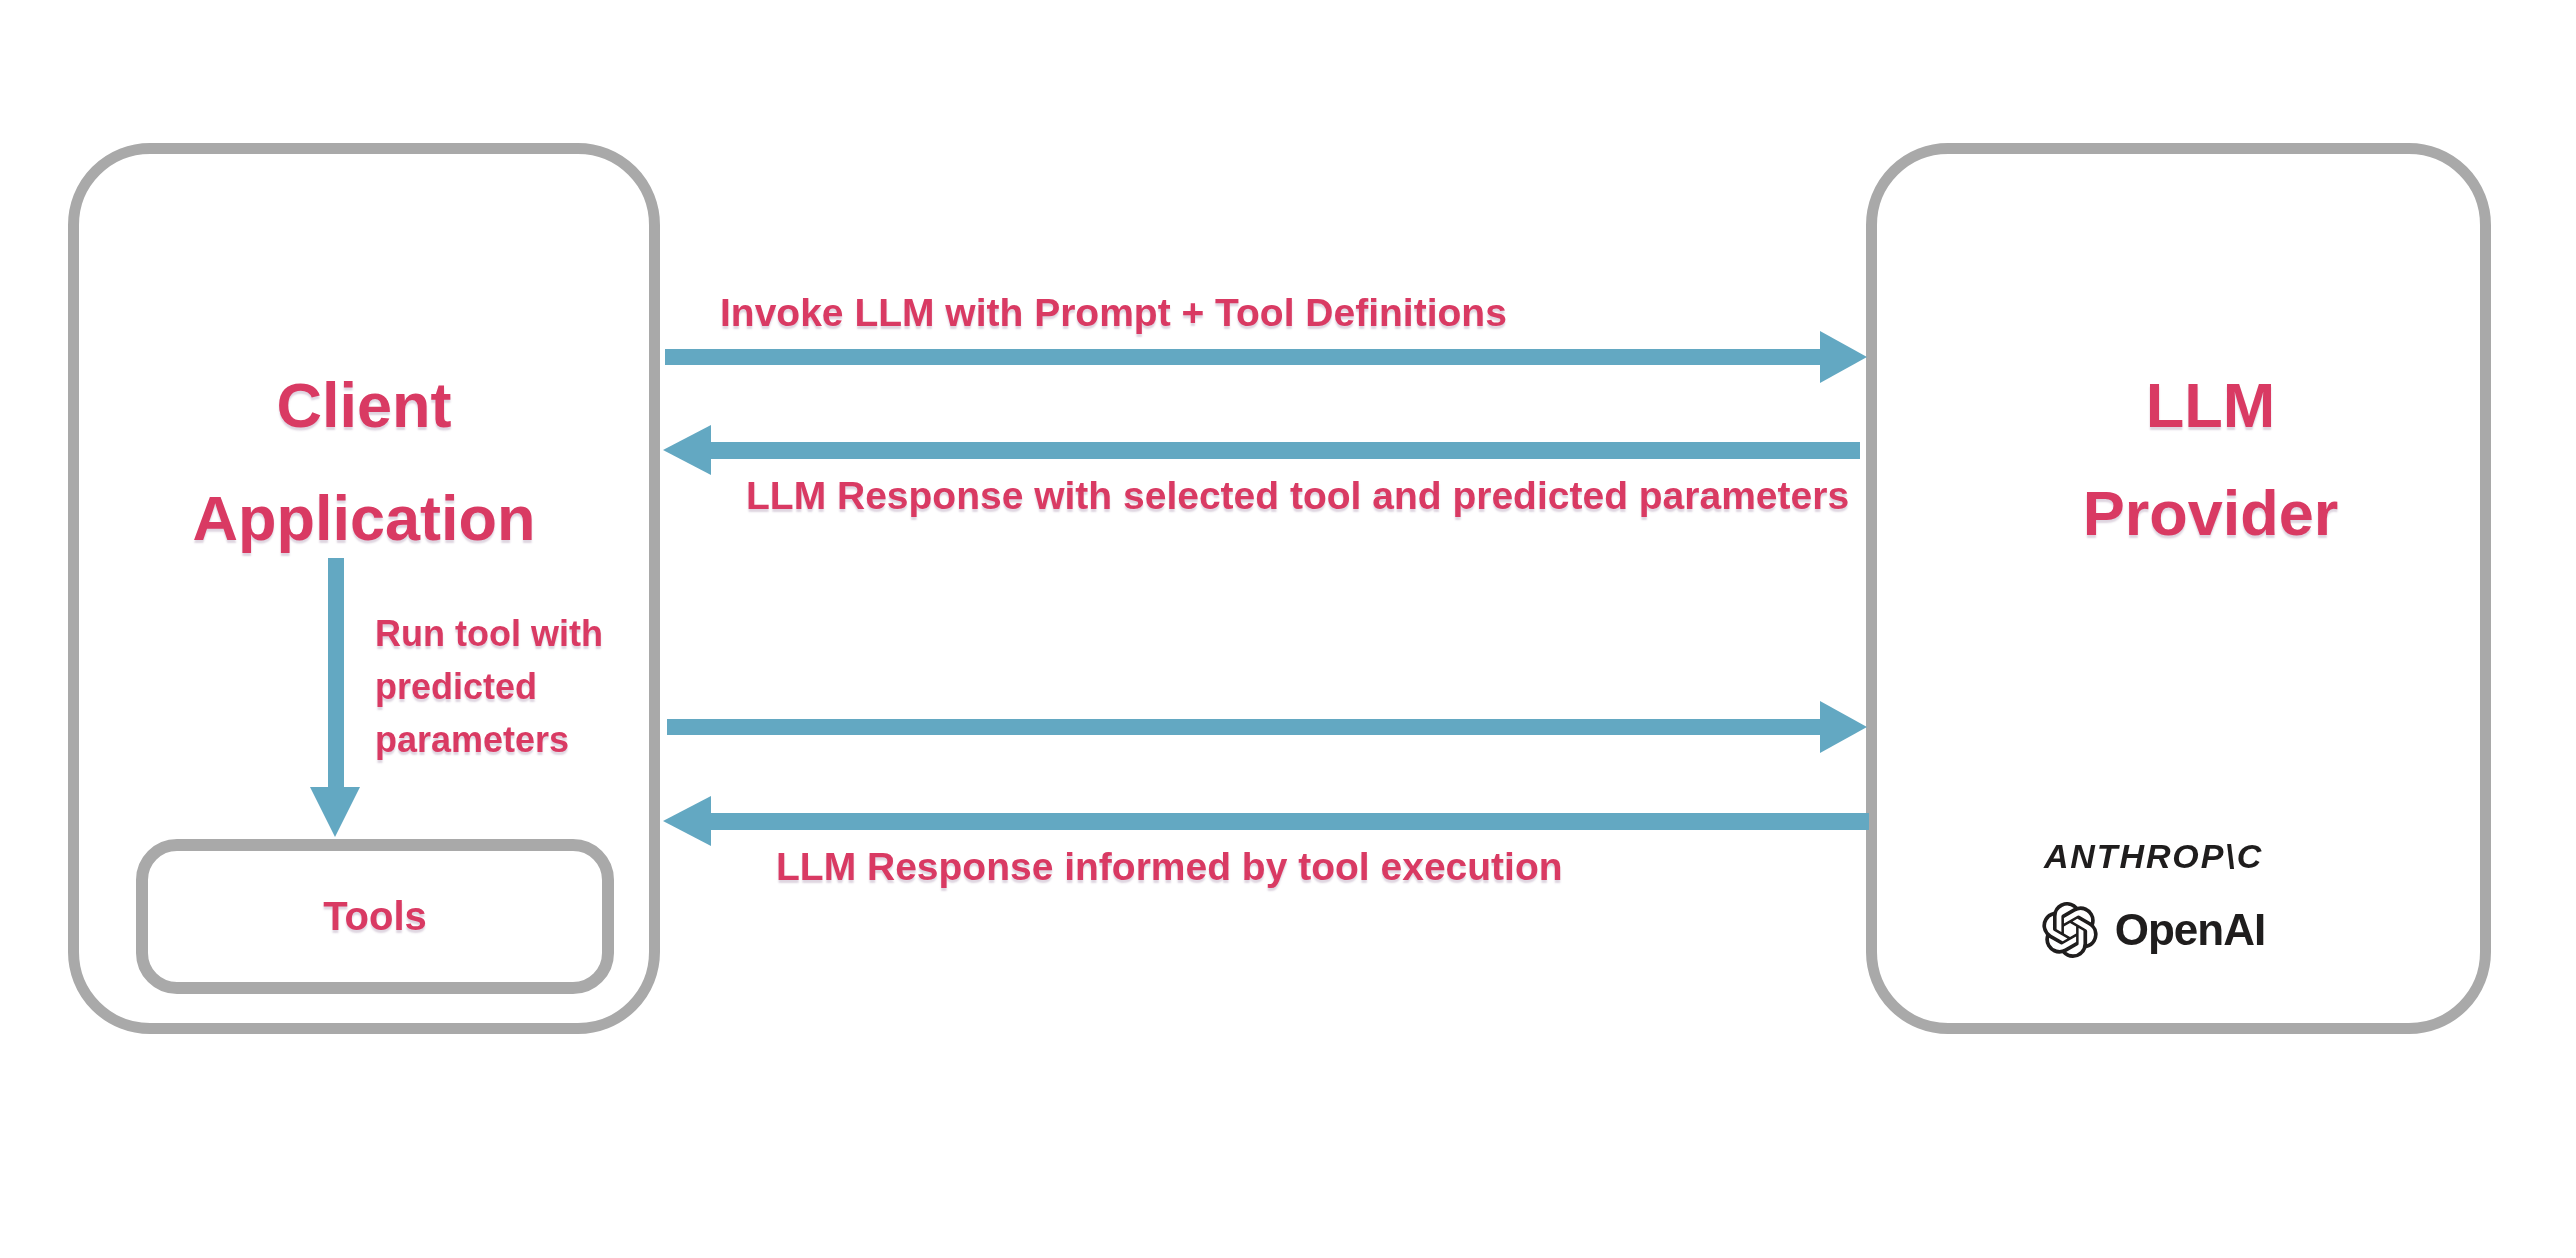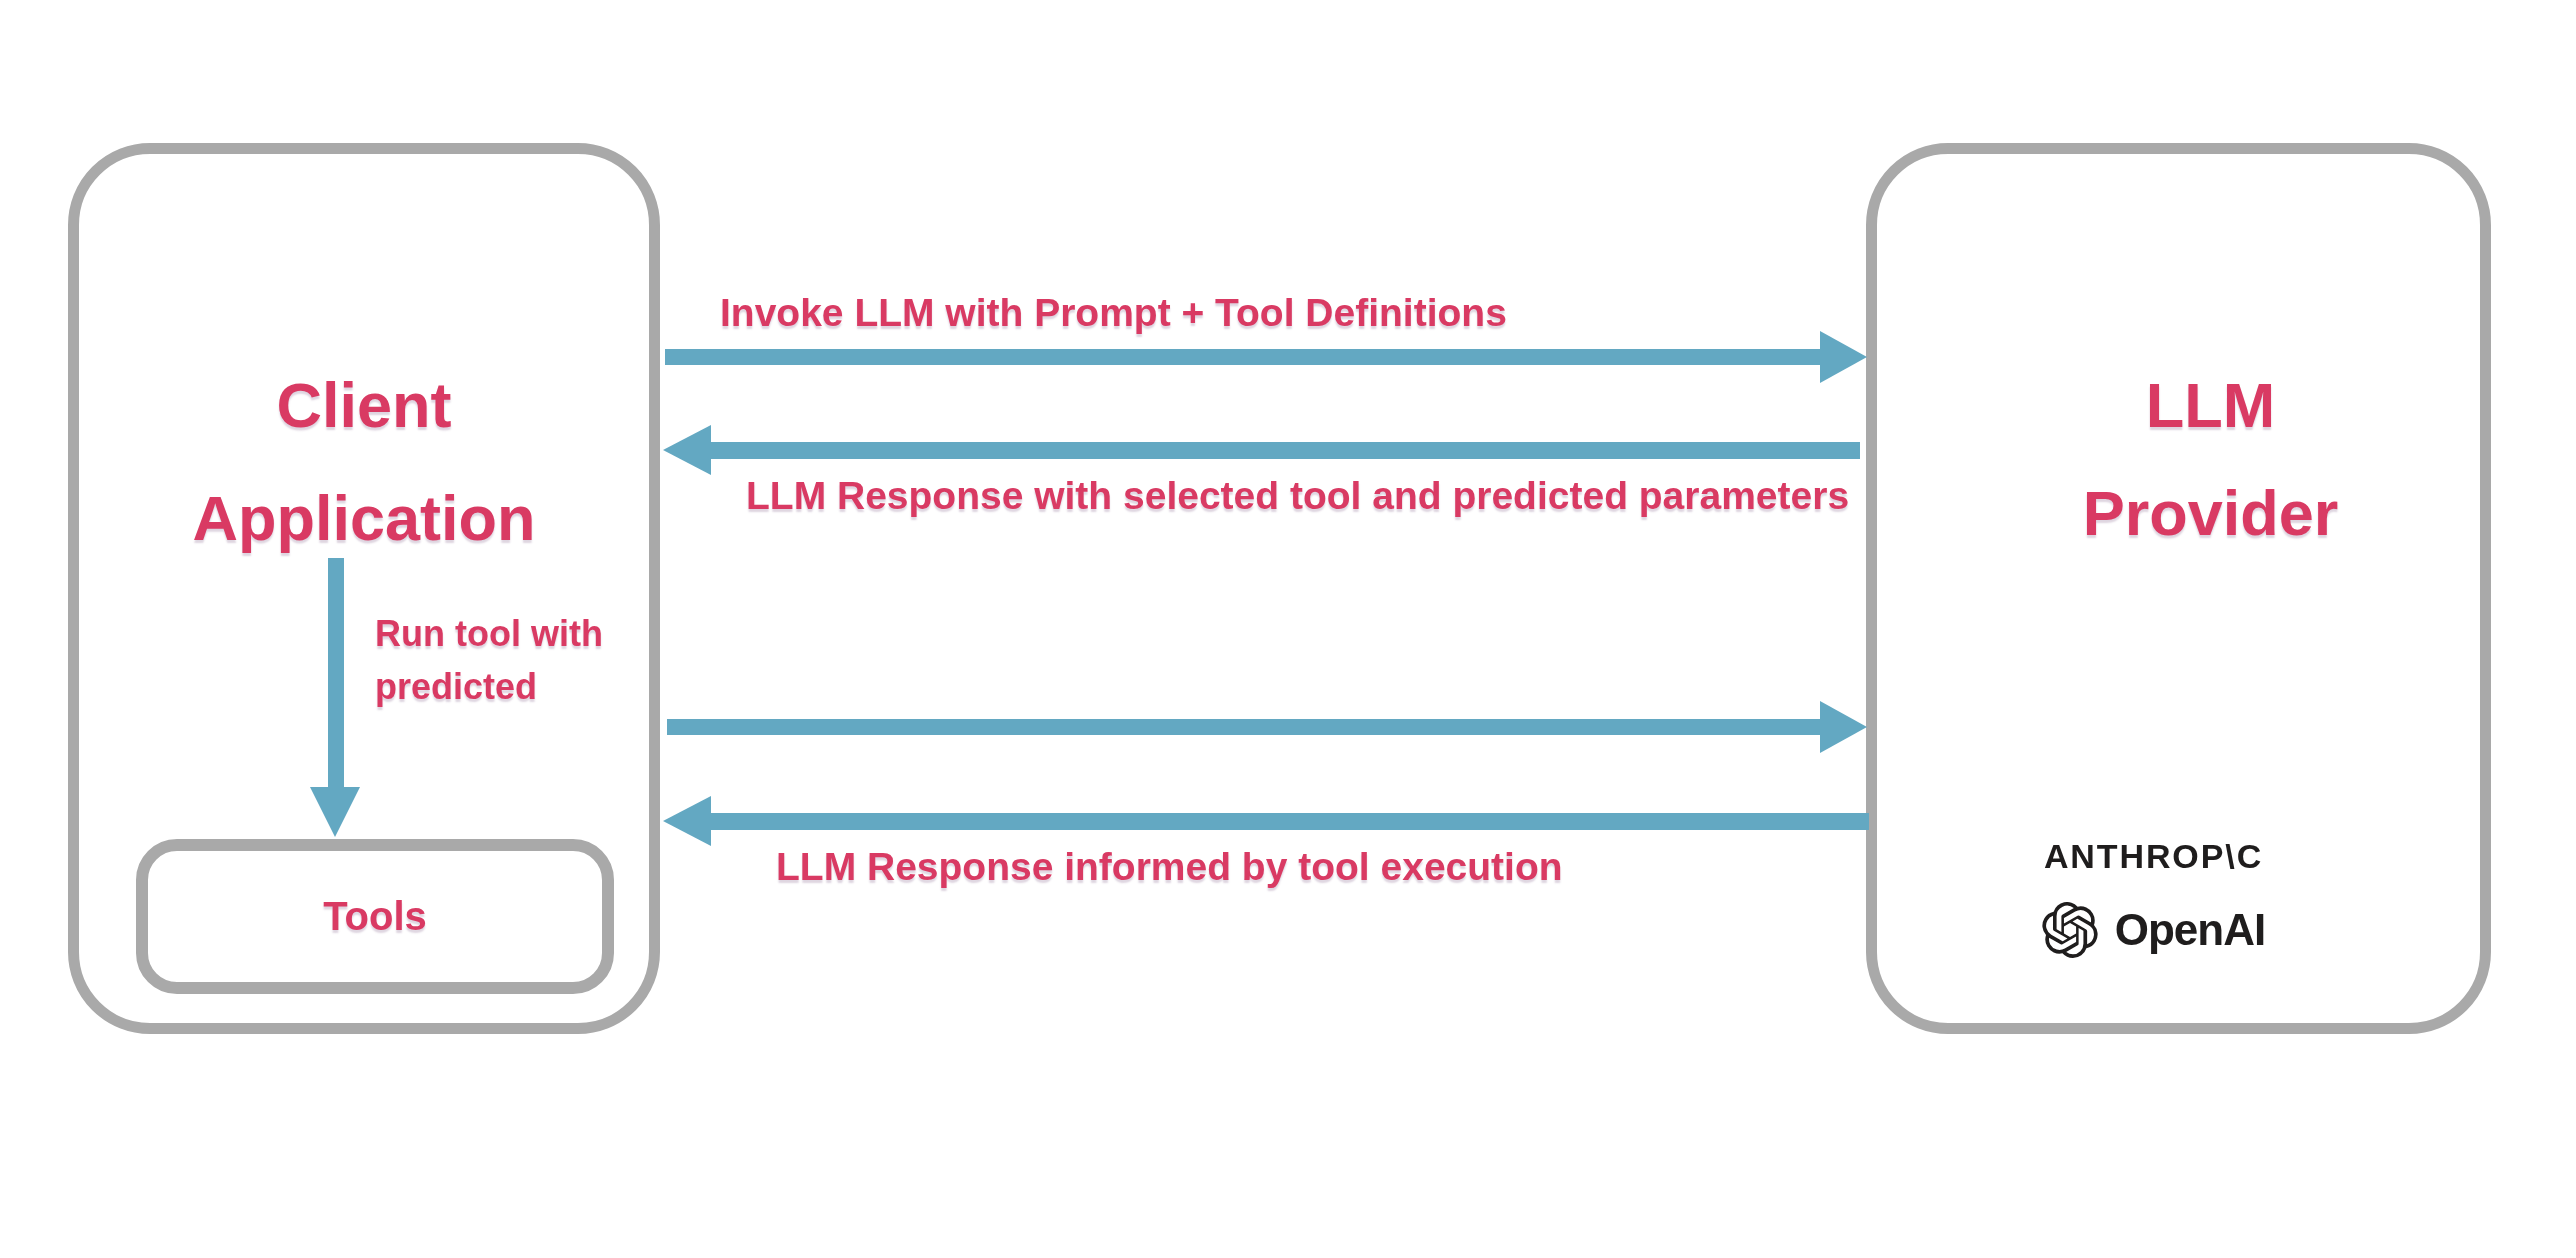--- a/index.html
+++ b/index.html
@@ -111,20 +111,21 @@
   .anthropic-wordmark {
     position: absolute;
     left: 1866px; top: 837px;
     width: 625px;
     text-align: center;
     font-size: 34px;
     font-weight: bold;
     letter-spacing: 1.9px;
     color: var(--logo-black);
     transform: translateX(-25px);
+    font-style: italic;
   }
   .openai-row {
     position: absolute;
     left: 1866px; top: 902px;
     width: 625px;
     display: flex; align-items: center; justify-content: center;
     gap: 17px;
     transform: translateX(-25px);
   }
   .openai-row svg { display: block; }
@@ -144,20 +145,21 @@
   <div class="box-title client-title">
     <div>Client</div>
     <div>Application</div>
   </div>
 
   <div class="arrow-body down-arrow-body"></div>
   <div class="tri down-arrow-head"></div>
   <div class="run-label">
     <div>Run tool with</div>
     <div>predicted</div>
+    <div>parameters</div>
   </div>
 
   <div class="tools-box">
     <span class="tools-label">Tools</span>
   </div>
 
   <div class="box provider-box"></div>
   <div class="box-title provider-title">
     <div>LLM</div>
     <div>Provider</div>

